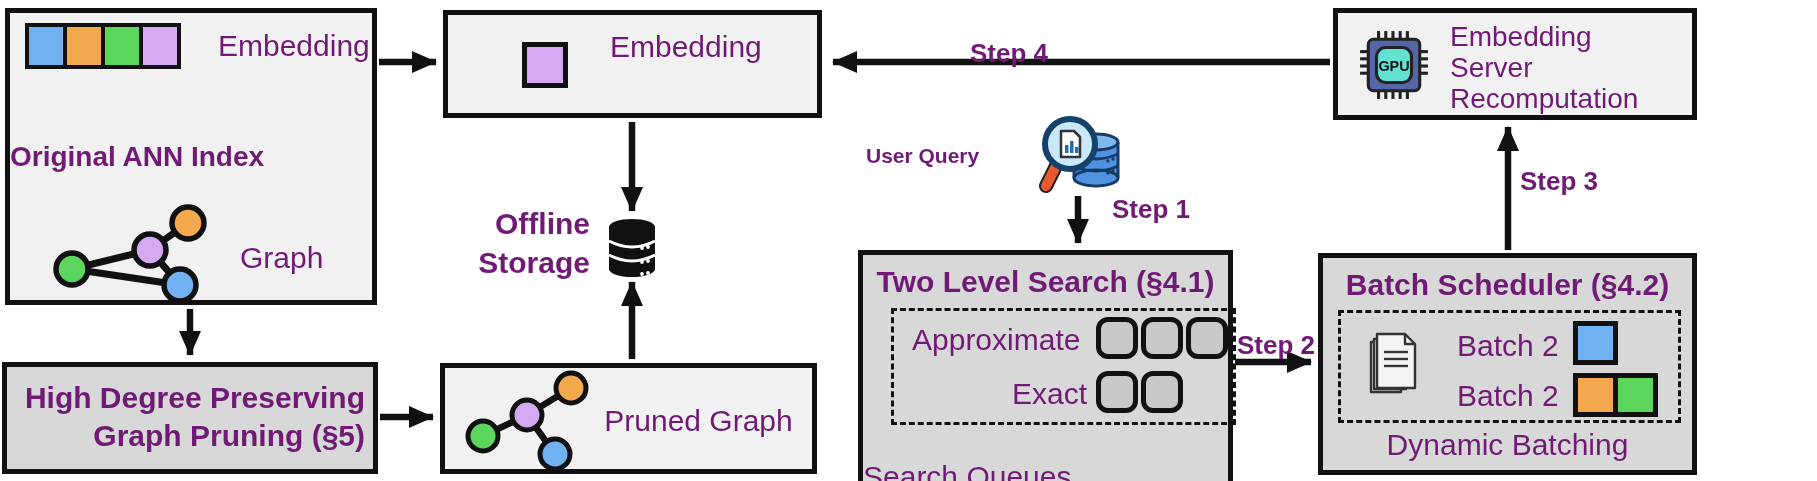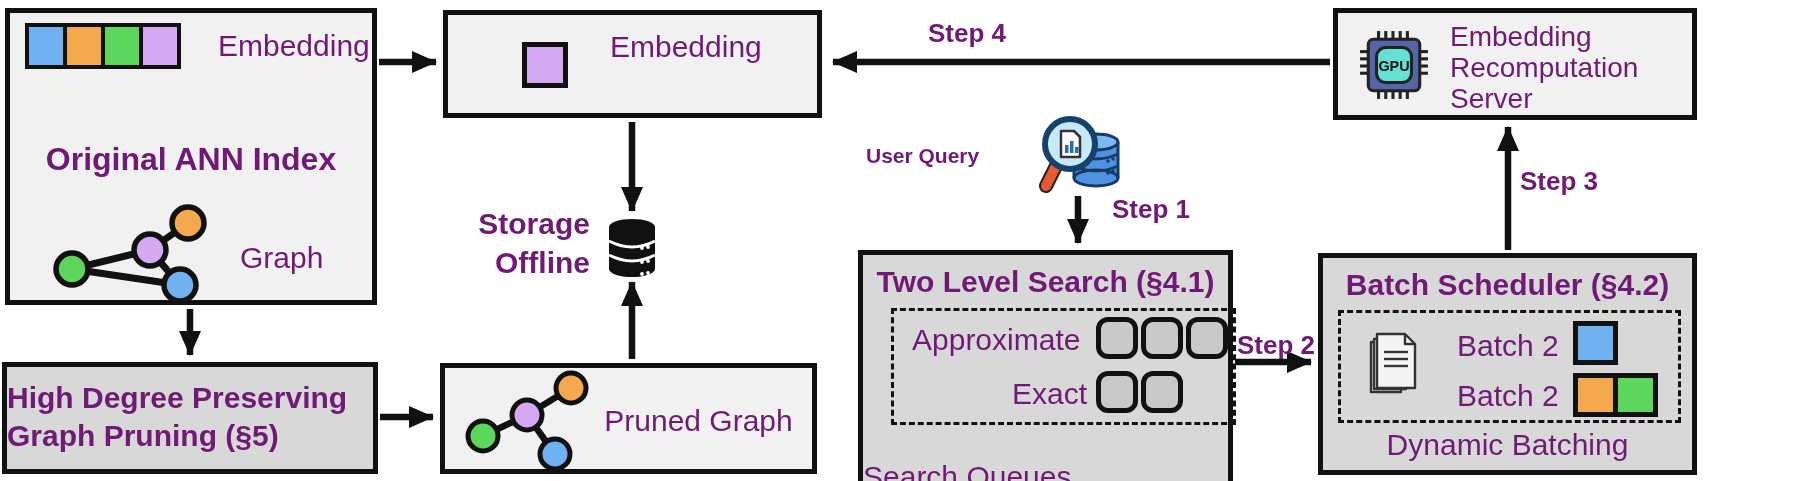--- a/index.html
+++ b/index.html
@@ -64,55 +64,55 @@
   </svg>
 
   <div class="box" style="left:5px;top:8px;width:372px;height:297px;">
     <div class="chips" style="left:15px;top:10px;">
       <div class="chip blue"></div>
       <div class="chip orange"></div>
       <div class="chip green"></div>
       <div class="chip purple"></div>
     </div>
     <div class="lbl" style="left:208px;top:16px;font-size:30px;">Embedding</div>
-    <div class="lbl b" style="left:0;right:0;top:128px;text-align:center;font-size:32px;">Original ANN Index</div>
+    <div class="lbl b" style="left:0;right:0;top:128px;font-size:28px;">Original ANN Index</div>
     <svg class="abs" style="left:38px;top:182px;" width="195" height="110" viewBox="0 0 195 110">
       <g stroke="#111" stroke-width="7">
         <line x1="140" y1="28" x2="102" y2="55"></line>
         <line x1="102" y1="55" x2="24" y2="74"></line>
         <line x1="102" y1="55" x2="132" y2="90"></line>
         <line x1="24" y1="74" x2="132" y2="90"></line>
       </g>
       <g stroke="#111" stroke-width="5.5">
         <circle cx="140" cy="28" r="16" fill="#f5a94f"></circle>
         <circle cx="102" cy="55" r="16" fill="#d4a9f2"></circle>
         <circle cx="24" cy="74" r="16" fill="#5cd65c"></circle>
         <circle cx="132" cy="90" r="16" fill="#70b1f2"></circle>
       </g>
     </svg>
     <div class="lbl" style="left:230px;top:228px;font-size:30px;">Graph</div>
   </div>
 
   <div class="box dark" style="left:2px;top:362px;width:376px;height:112px;">
-    <div class="lbl b" style="left:0;right:8px;top:12px;text-align:left;font-size:30px;line-height:38px;white-space:normal;">
+    <div class="lbl b" style="left:0;right:8px;top:12px;text-align:right;font-size:30px;line-height:38px;white-space:normal;">
       <div>High Degree Preserving</div>
       <div>Graph Pruning (§5)</div>
     </div>
   </div>
 
   <div class="box" style="left:443px;top:10px;width:379px;height:108px;">
     <div class="cache-chip" style="left:74px;top:27px;"></div>
     <div class="lbl" style="left:162px;top:14px;font-size:30px;line-height:36px;white-space:normal;">
       <div>Embedding</div>
     </div>
   </div>
 
   <div class="lbl b" style="left:440px;top:204px;width:150px;text-align:right;font-size:30px;line-height:39px;white-space:normal;">
+    <div>Offline</div>
     <div>Storage</div>
-    <div>Offline</div>
   </div>
   <svg class="abs" style="left:606px;top:217px;" width="52" height="62" viewBox="0 0 52 62">
     <ellipse cx="26" cy="10" rx="23" ry="8" fill="#111"></ellipse>
     <rect x="3" y="10" width="46" height="42" fill="#111"></rect>
     <ellipse cx="26" cy="52" rx="23" ry="8" fill="#111"></ellipse>
     <path d="M3 24 q23 12 46 0" fill="none" stroke="#fff" stroke-width="3"></path>
     <path d="M3 38 q23 12 46 0" fill="none" stroke="#fff" stroke-width="3"></path>
     <g fill="#fff">
       <circle cx="36" cy="31" r="1.9"></circle>
         <circle cx="42" cy="30" r="1.9"></circle>
@@ -243,19 +243,19 @@
           <line x1="59" y1="29" x2="68" y2="29"></line>
           <line x1="59" y1="36" x2="68" y2="36"></line>
           <line x1="59" y1="43" x2="68" y2="43"></line>
       </g>
       <rect x="10" y="10" width="50" height="50" rx="5" fill="#5466a8" stroke="#222" stroke-width="3"></rect>
       <rect x="18" y="18" width="34" height="34" rx="9" fill="#63e2d4" stroke="#222" stroke-width="3"></rect>
       <text x="35" y="41" text-anchor="middle" font-size="14" font-weight="bold" fill="#111" font-family="Liberation Sans, sans-serif">GPU</text>
     </svg>
     <div class="lbl" style="left:112px;top:8px;font-size:28px;line-height:31px;white-space:normal;">
       <div>Embedding</div>
+      <div>Server</div>
       <div>Recomputation</div>
-      <div>Server</div>
-    </div>
-  </div>
-  <div class="step-label" style="left:928px;top:18px;width:120px;text-align:left;">Step 4</div>
+    </div>
+  </div>
+  <div class="step-label" style="left:928px;top:38px;width:120px;text-align:right;">Step 4</div>
 
 </div>
 
 </body></html>

